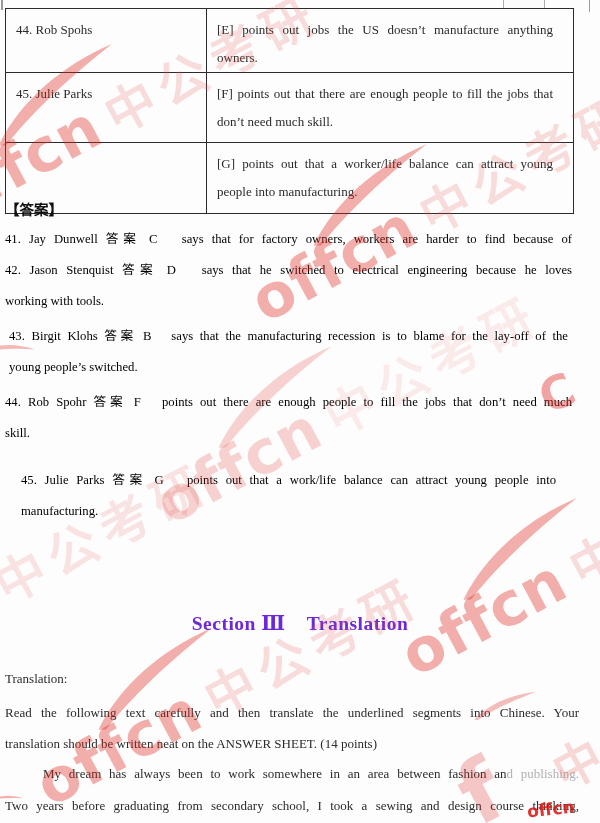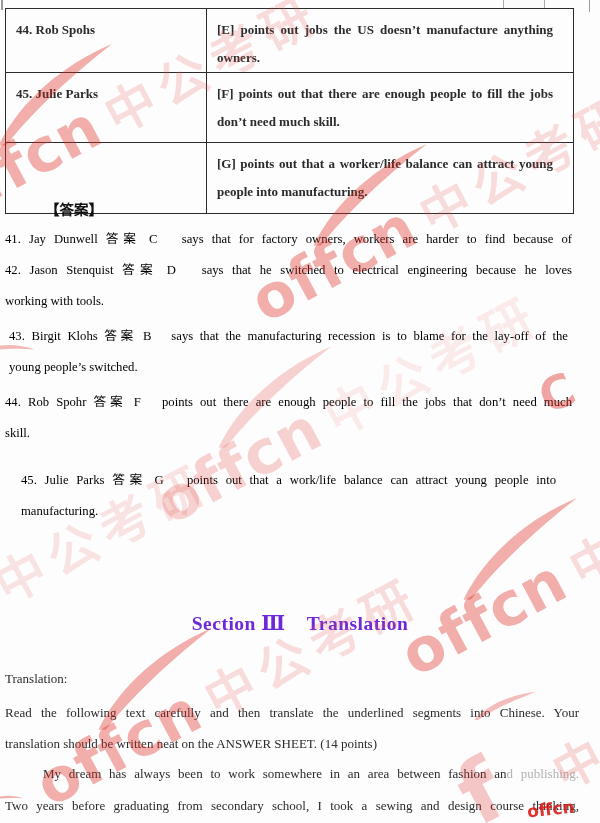--- a/index.html
+++ b/index.html
@@ -9,31 +9,31 @@
     font-family:"Liberation Serif","DejaVu Serif",serif;
     color:#2b2b2b;
   }
   
   .stub{position:absolute;background:#9a9a9a;}
   .stub-box{position:absolute;border:1px solid #adadad;border-top:none;background:#fbfbfb;}
   
   .match-table{position:absolute;left:5px;top:8px;border-collapse:collapse;}
   .match-table td{
     border:1px solid #2b2b2b;vertical-align:top;
-    font-size:13px;line-height:28px;padding:7px 20px 0 10px;font-weight:bold;
+    font-size:13px;line-height:28px;padding:7px 20px 0 10px;
   }
   .col-person{width:170px;}
   .col-desc{width:336px;}
   .jf{text-align:justify;text-align-last:justify;height:28px;overflow:hidden;}
   .ln{height:28px;overflow:hidden;}
   
   .ans-header{
     position:absolute;left:5px;top:198px;
     font-family:"DejaVu Sans","Liberation Sans",sans-serif;
-    font-weight:bold;font-size:14.5px;color:#111;margin-left:40px;
+    font-weight:bold;font-size:14.5px;color:#111;
   }
   .answers{position:absolute;left:5px;top:224px;width:567px;font-size:12.7px;color:#000000;}
   .answers .l{line-height:31px;height:31px;overflow:hidden;}
   .answers .l1{text-align:justify;text-align-last:justify;}
   
   .section-heading{
     position:absolute;left:0;top:612px;width:100%;
     text-align:center;font-weight:bold;font-size:19.5px;color:#6d28d9;
     white-space:pre;letter-spacing:0.5px;
   }

